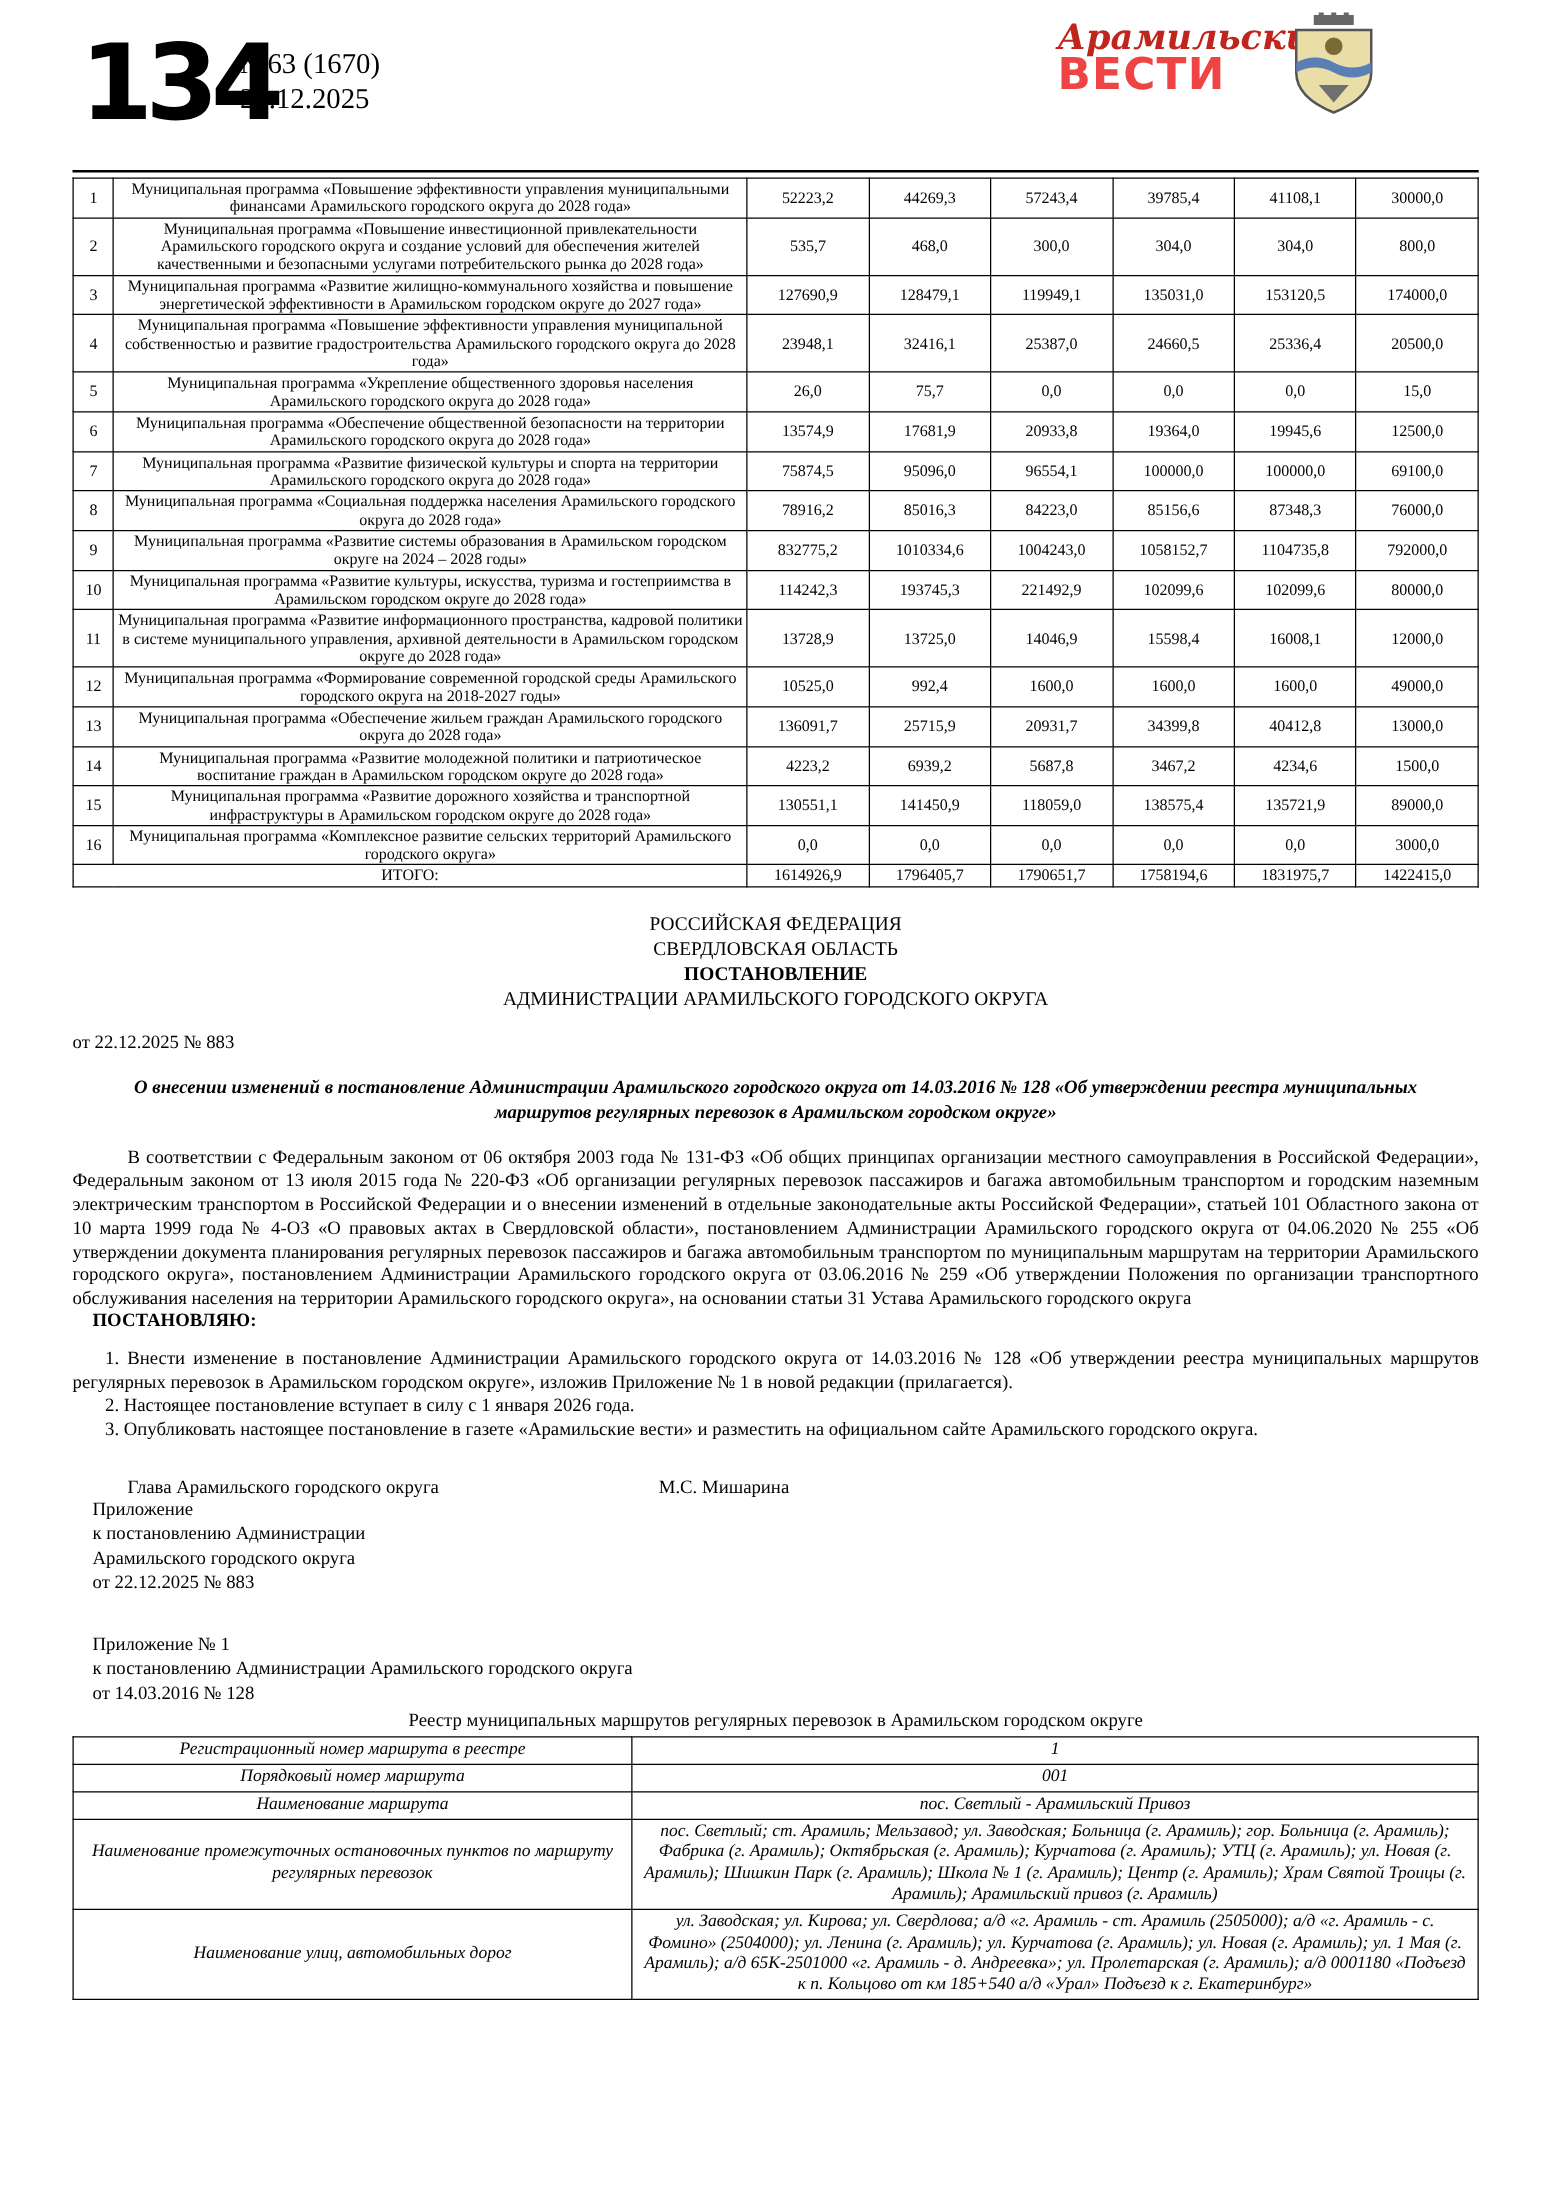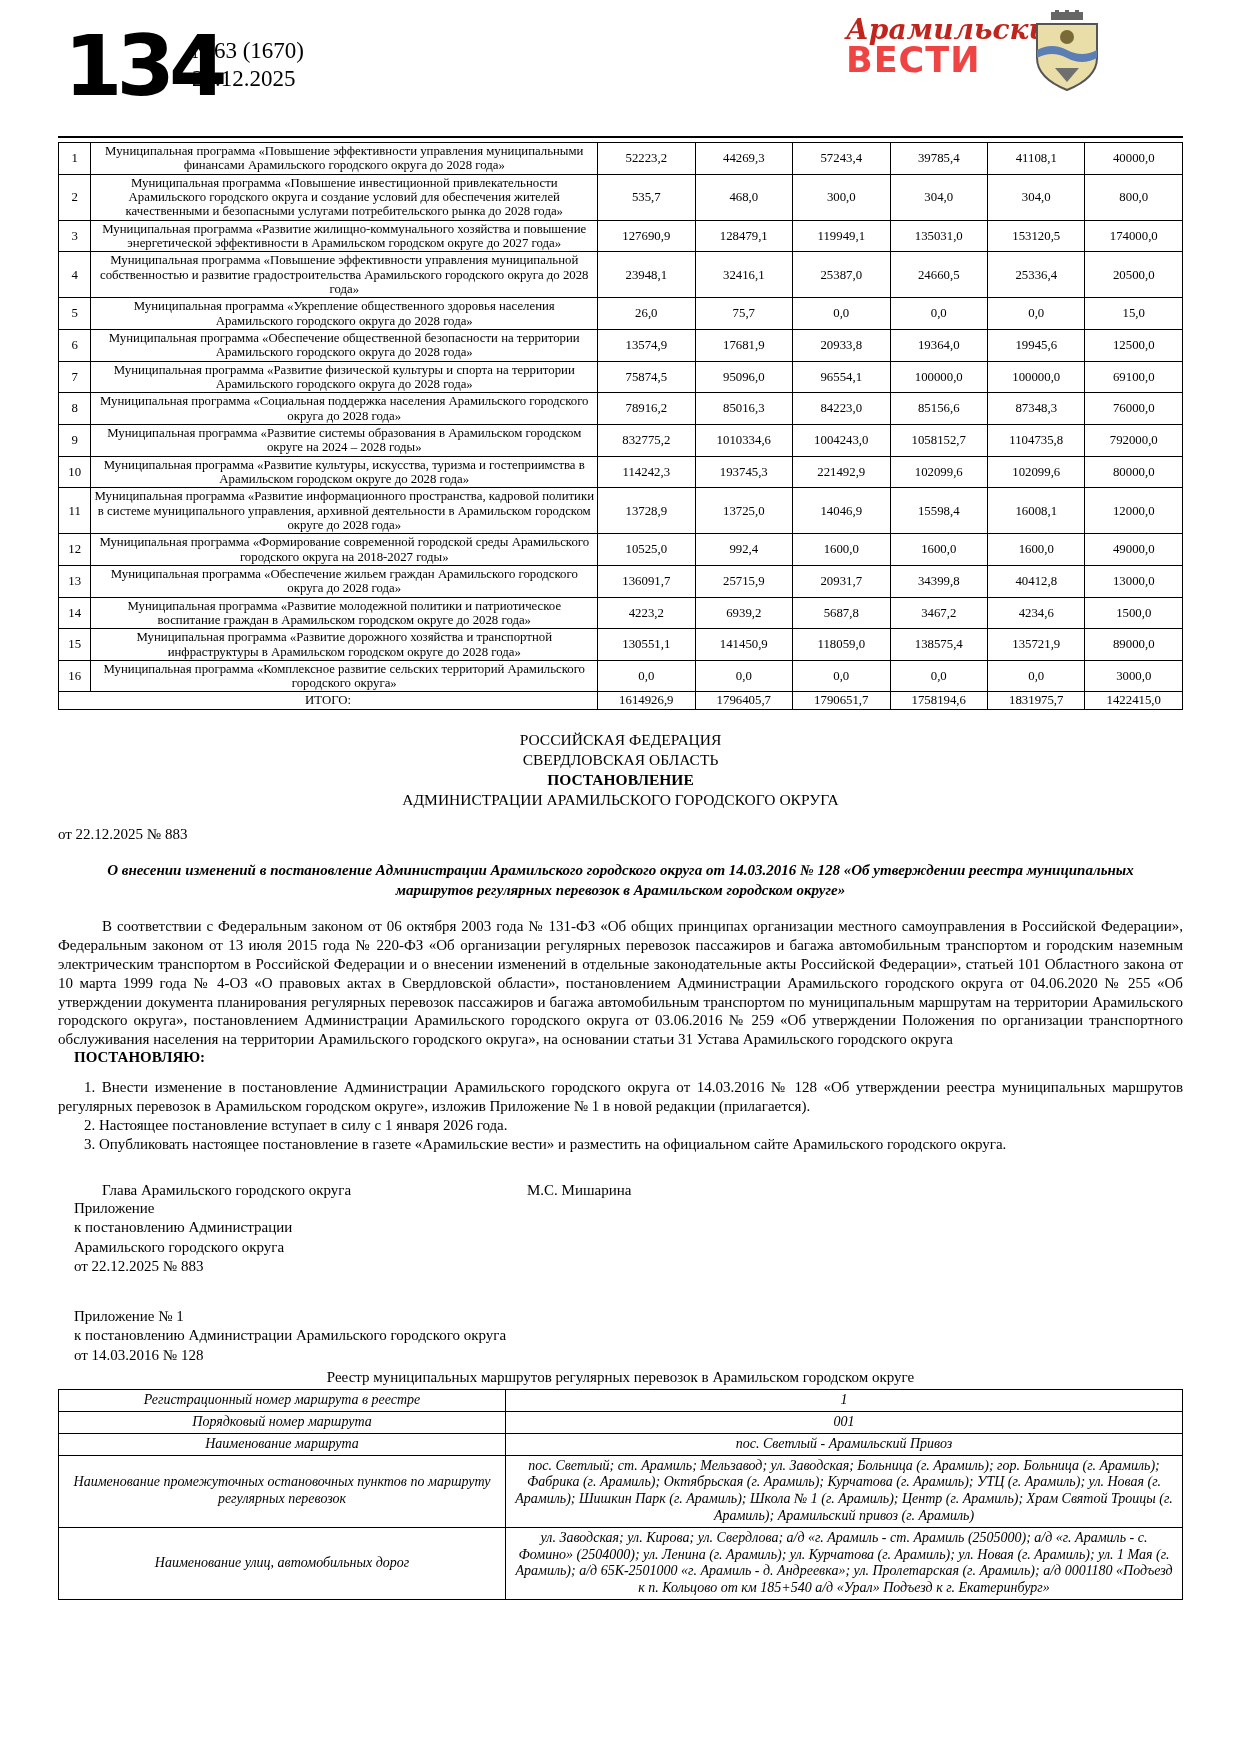--- a/index.html
+++ b/index.html
@@ -88,21 +88,21 @@
     <table class="programs">
       <tbody>
         <tr>
           <td class="c-num">1</td>
           <td class="c-name">Муниципальная программа «Повышение эффективности управления муниципальными финансами Арамильского городского округа до 2028 года»</td>
           <td class="c-val">52223,2</td>
           <td class="c-val">44269,3</td>
           <td class="c-val">57243,4</td>
           <td class="c-val">39785,4</td>
           <td class="c-val">41108,1</td>
-          <td class="c-val">40000,0</td>
+          <td class="c-val">30000,0</td>
         </tr>
         <tr>
           <td class="c-num">2</td>
           <td class="c-name">Муниципальная программа «Повышение инвестиционной привлекательности Арамильского городского округа и создание условий для обеспечения жителей качественными и безопасными услугами потребительского рынка до 2028 года»</td>
           <td class="c-val">535,7</td>
           <td class="c-val">468,0</td>
           <td class="c-val">300,0</td>
           <td class="c-val">304,0</td>
           <td class="c-val">304,0</td>
           <td class="c-val">800,0</td>

